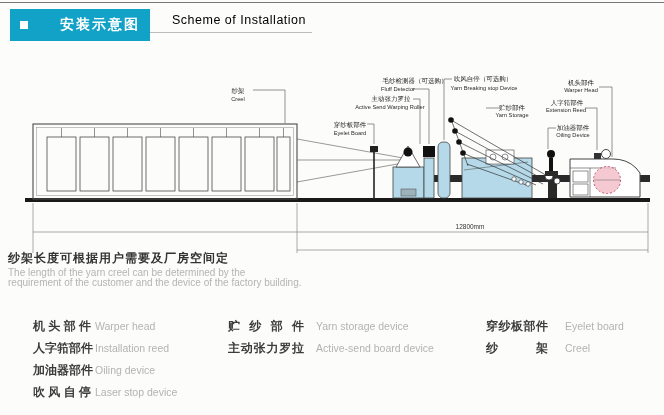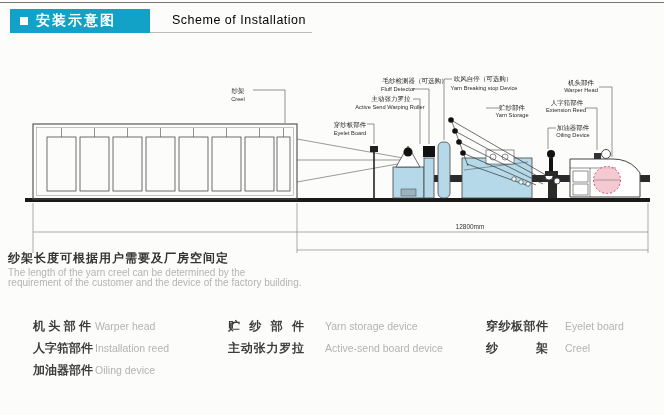--- a/index.html
+++ b/index.html
@@ -4,23 +4,23 @@
 <style>
   html,body{margin:0;padding:0;}
   body{
     width:664px;height:415px;position:relative;overflow:hidden;
     background:#fcfcfa;
     font-family:"Liberation Sans","DejaVu Sans",sans-serif;
     -webkit-font-smoothing:antialiased;
   }
   .top-rule{position:absolute;left:0;top:2px;width:664px;height:1px;background:#777;}
   .title-box{
-    position:absolute;left:10px;top:9px;width:140px;height:24px;
+    position:absolute;left:10px;top:9px;width:140px;height:32px;
     background:#12a2c7;color:#fff;display:flex;align-items:center;
-    padding-left:10px;box-sizing:border-box;
+    padding-left:10px;box-sizing:border-box;gap:24px;
   }
   .title-bullet{display:inline-block;width:8px;height:8px;background:#fff;margin-right:8px;}
   .title-cn{font-size:14px;font-weight:bold;letter-spacing:2px;}
   .title-en{
     position:absolute;left:172px;top:13px;font-size:12.5px;color:#000000;letter-spacing:0.5px;
   }
   .title-underline{position:absolute;left:150px;top:32px;width:162px;height:1px;background:#bcbcbc;}
   svg.diagram{position:absolute;left:0;top:0;}
   svg text{font-family:"Liberation Sans","DejaVu Sans",sans-serif;}
   .lbl-cn{font-size:6.5px;fill:#1a1a1a;}
@@ -36,21 +36,21 @@
   .leg-row{height:22px;display:flex;align-items:baseline;}
   .leg-cn{
     display:inline-block;font-size:12px;font-weight:600;color:#3c3c3c;
     text-align:justify;text-align-last:justify;white-space:nowrap;
   }
   .c1 .leg-cn{width:58px;}
   .c2 .leg-cn{width:76px;}
   .c3 .leg-cn{width:62px;}
   .leg-en{font-size:10.5px;color:#b3b3b3;}
   .c1 .leg-en{margin-left:4px;}
-  .c2 .leg-en{margin-left:21px;}
+  .c2 .leg-en{margin-left:12px;}
   .c3 .leg-en{margin-left:17px;}
 </style>
 </head>
 <body>
 
 <div class="top-rule"></div>
 
 <div class="title-box">
   <span class="title-bullet"></span>
   <span class="title-cn">安装示意图</span>
@@ -223,20 +223,24 @@
       <span class="leg-en">Warper head</span>
     </div>
     <div class="leg-row">
       <span class="leg-cn">人字筘部件</span>
       <span class="leg-en">Installation reed</span>
     </div>
     <div class="leg-row">
       <span class="leg-cn">加油器部件</span>
       <span class="leg-en">Oiling device</span>
     </div>
+    <div class="leg-row">
+      <span class="leg-cn">吹风自停</span>
+      <span class="leg-en">Laser stop device</span>
+    </div>
   </div>
   <div class="leg-col c2">
     <div class="leg-row">
       <span class="leg-cn">贮纱部件</span>
       <span class="leg-en">Yarn storage device</span>
     </div>
     <div class="leg-row">
       <span class="leg-cn">主动张力罗拉</span>
       <span class="leg-en">Active-send board device</span>
     </div>

